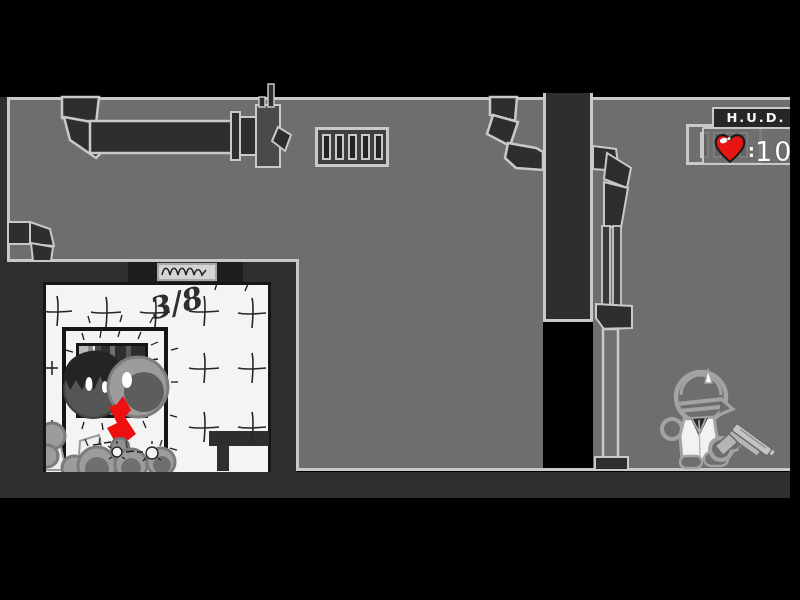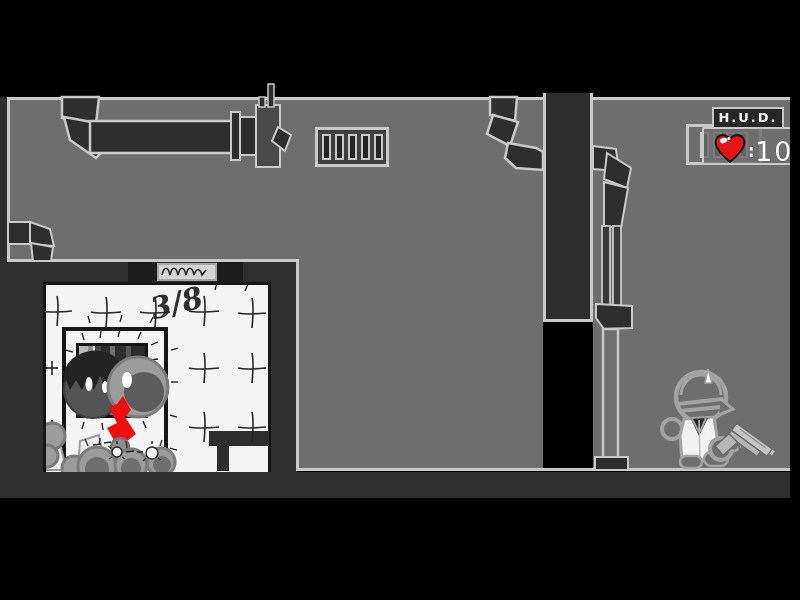--- a/index.html
+++ b/index.html
@@ -250,21 +250,21 @@
         <rect x="-20" y="-10" width="44" height="9" rx="2" fill="#c4c4c4" stroke="#6a6a6a" stroke-width="1.5"></rect>
         <rect x="-20" y="-1" width="36" height="6" fill="#b5b5b5" stroke="#6a6a6a" stroke-width="1.2"></rect>
         <polygon points="-20,3 -8,5 -12,24 -24,21" fill="#b5b5b5" stroke="#6a6a6a" stroke-width="1.5"></polygon>
         <path d="M-6,5 q6,10 12,3" fill="none" stroke="#6a6a6a" stroke-width="1.5"></path>
         <rect x="24" y="-10" width="4" height="6" fill="#c4c4c4" stroke="#6a6a6a" stroke-width="1"></rect>
         <path d="M-14,-7 L18,-7" stroke="#8a8a8a" stroke-width="1.2"></path>
       </g>
     </g>
   </svg>
 
-  <div class="abs" style="left:712px;top:107px;width:72px;height:22px;z-index:50;" id="hud-header">
+  <div class="abs" style="left:712px;top:107px;width:88px;height:22px;z-index:50;" id="hud-header">
     <span>H.U.D.</span>
   </div>
   <div class="abs" id="hud-body" style="left:702px;top:127px;width:96px;height:38px;z-index:50;">
     <svg width="36" height="34" style="position:absolute;left:8px;top:2px;" viewBox="0 0 34 32">
       <path d="M17,29 C6,20 2,13 4,8 C6,3 13,2 17,8 C21,2 28,3 30,8 C32,13 28,20 17,29 Z" fill="#e81515" stroke="#1a1a1a" stroke-width="2"></path>
       <ellipse cx="11" cy="9" rx="3.5" ry="2.5" fill="#ffffff" transform="rotate(-20 11 9)"></ellipse>
       <circle cx="16" cy="7" r="1.5" fill="#ffffff"></circle>
     </svg>
     <span id="hud-sep">:</span>
     <span id="hud-health">100</span>

